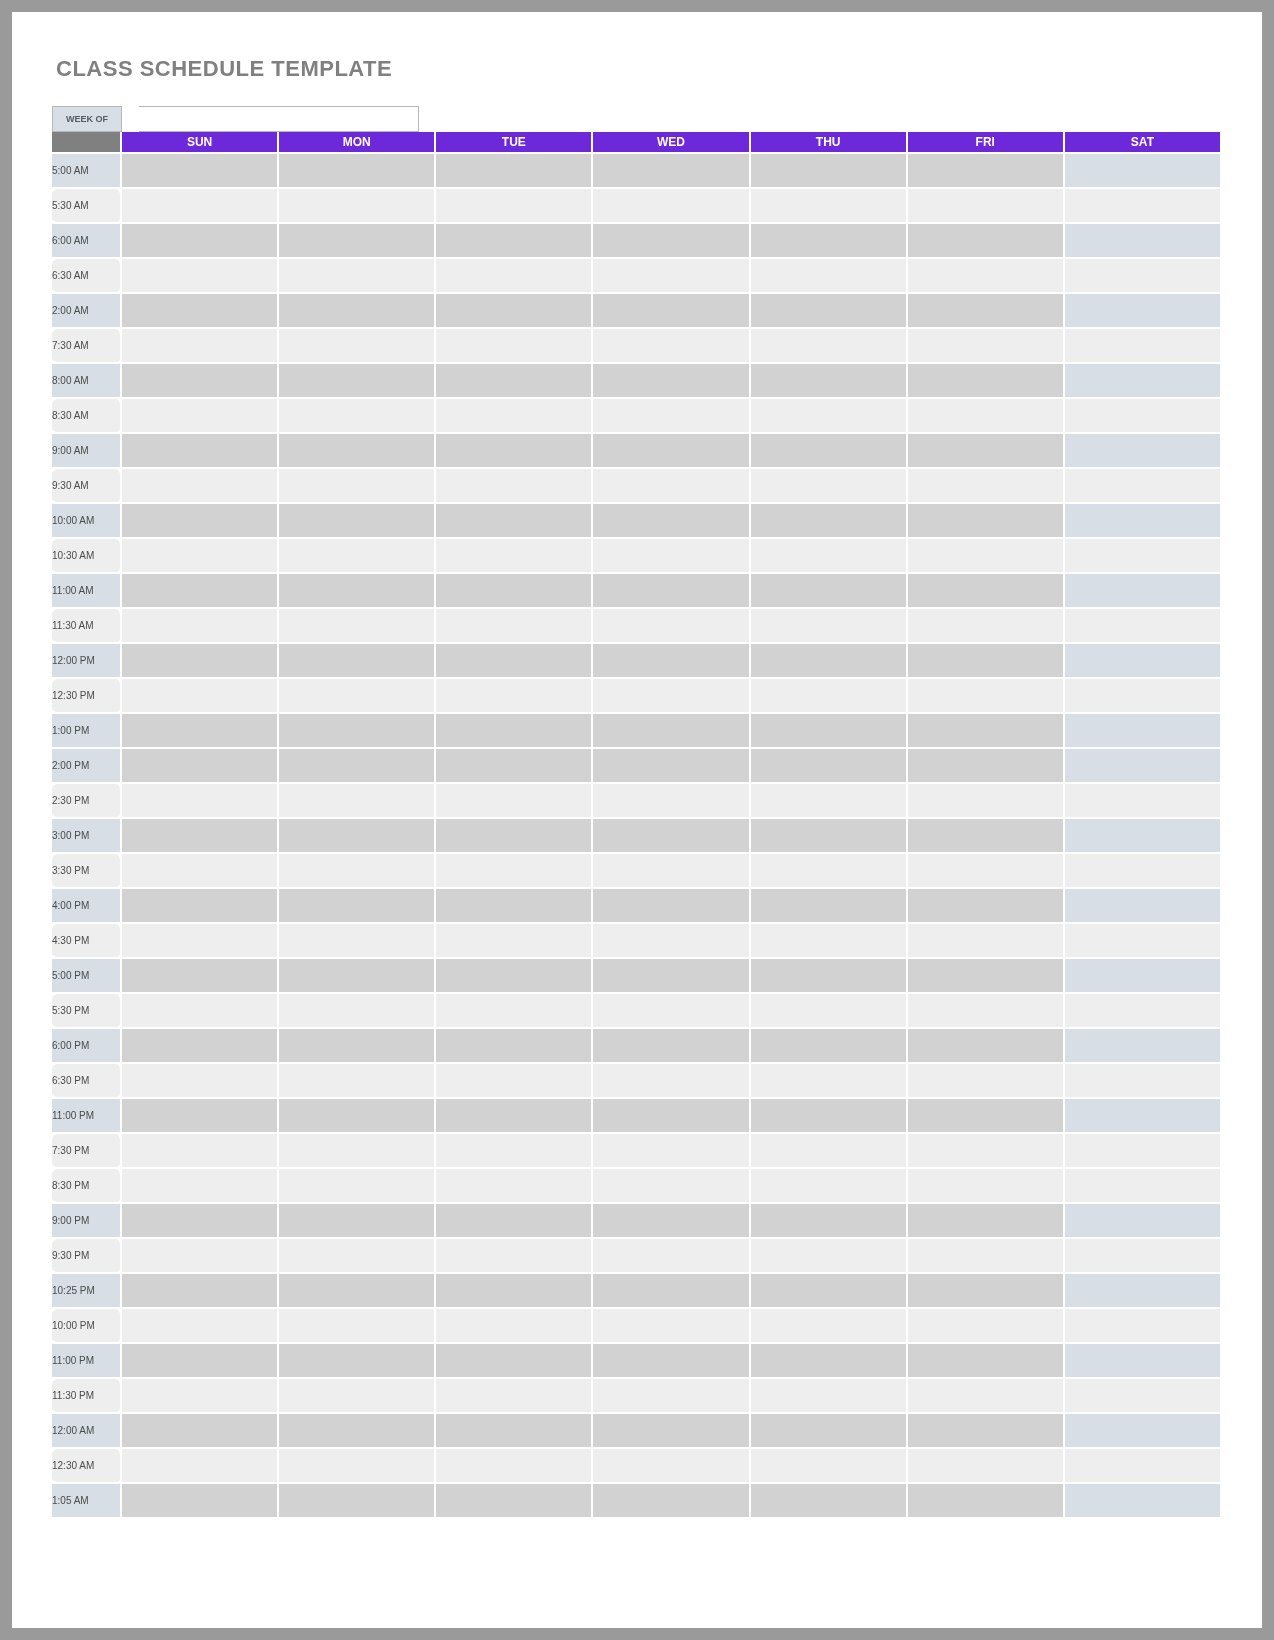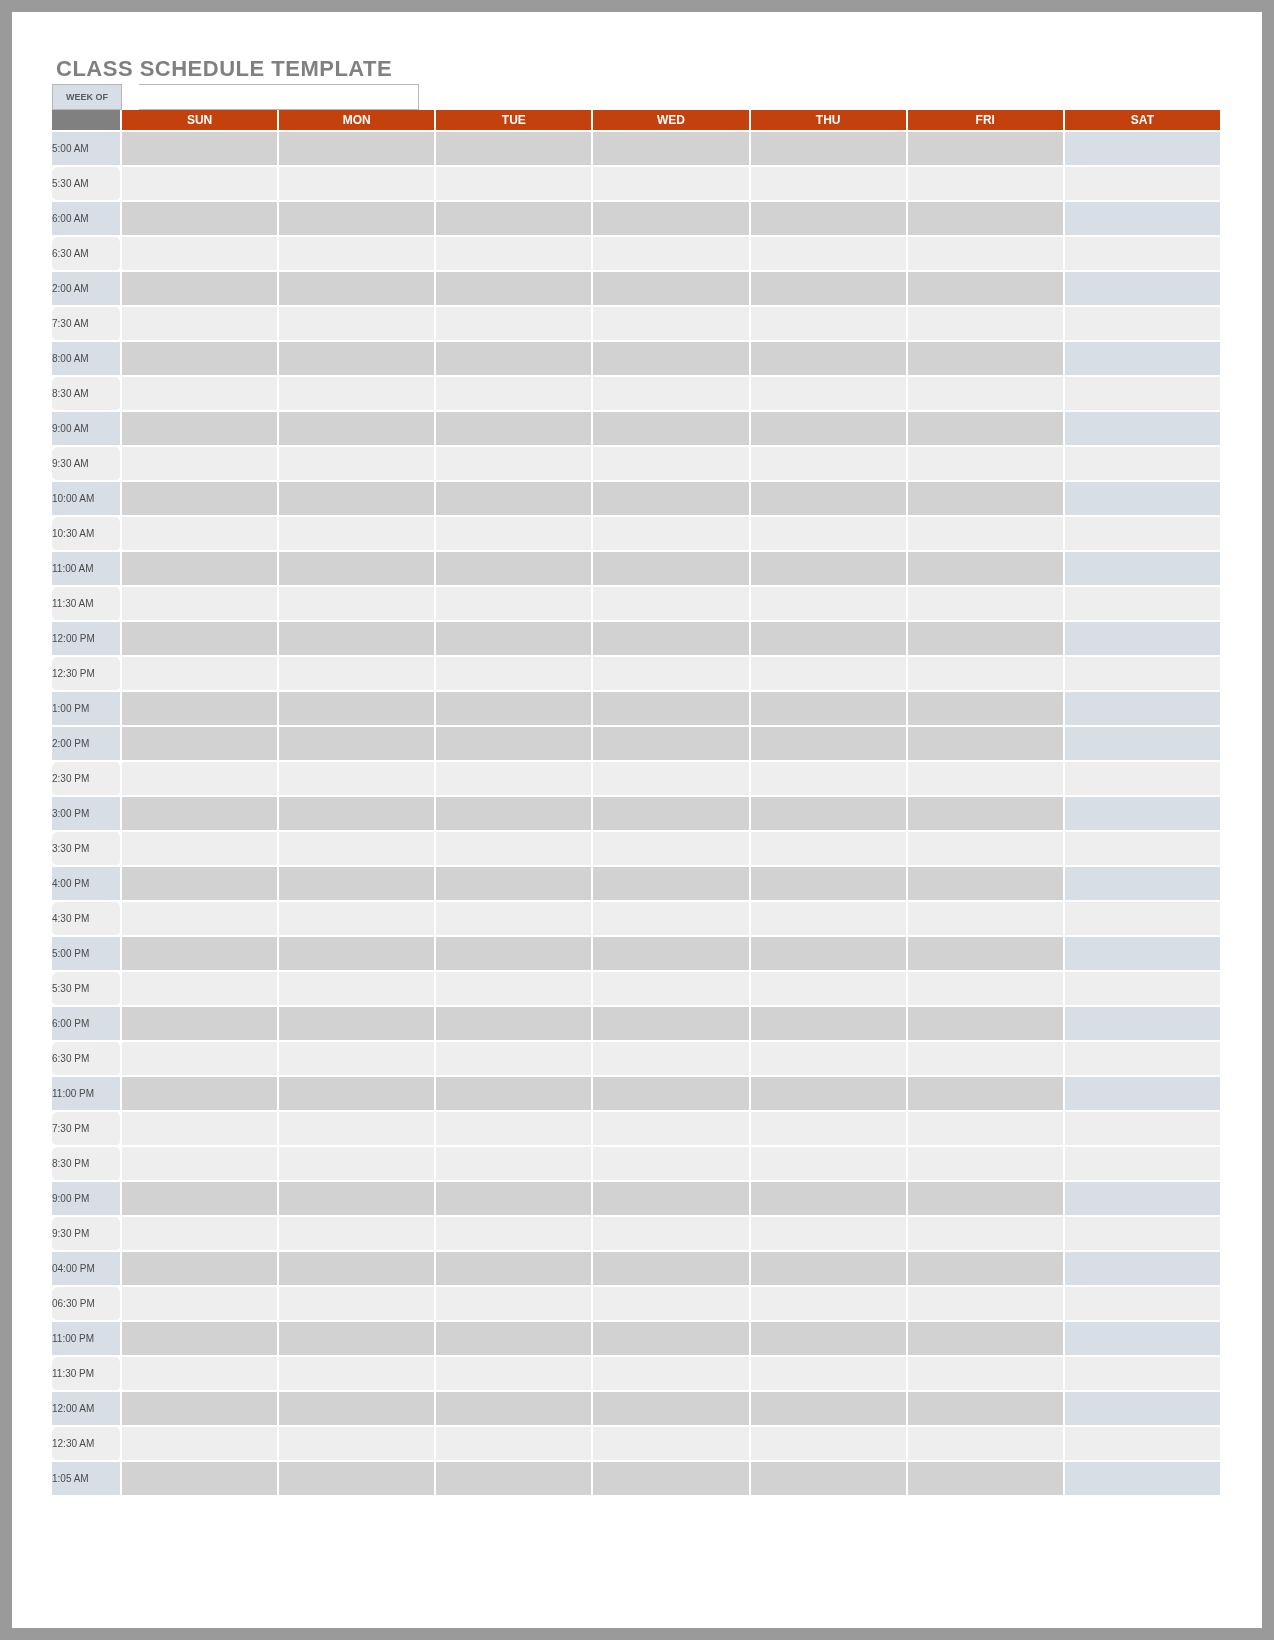--- a/index.html
+++ b/index.html
@@ -14,21 +14,21 @@
     background: #ffffff;
     width: 100%;
     height: 100%;
     padding: 44px 40px 28px 40px;
   }
   .title {
     color: #808080;
     font-size: 22px;
     font-weight: bold;
     letter-spacing: 0.5px;
-    margin-bottom: 2px;
+    margin-bottom: 24px;
     margin-left: 4px;
   }
   .weekof-row {
     display: flex;
     margin-bottom: 0;
     gap: 17px;
   }
   .weekof-label {
     width: 70px;
     height: 26px;
@@ -58,21 +58,21 @@
     border-right: 2px solid #fff;
     border-bottom: 2px solid #fff;
     padding: 0;
   }
   col.timecol { width: 70px; }
   th.corner {
     background: #808080;
     height: 22px;
   }
   th.dayhead {
-    background: #c2410c;
+    background: #6d28d9;
     color: #ffffff;
     font-size: 12px;
     font-weight: bold;
     height: 22px;
     text-align: center;
     vertical-align: middle;
   }
   td.timecell {
     font-size: 10px;
     color: #4a4a4a;
@@ -441,31 +441,31 @@
           <td class="timecell">9:30 PM</td>
           <td class="slot"></td>
           <td class="slot"></td>
           <td class="slot"></td>
           <td class="slot"></td>
           <td class="slot"></td>
           <td class="slot"></td>
           <td class="slot sat"></td>
         </tr>
         <tr class="even">
-          <td class="timecell">04:00 PM</td>
-          <td class="slot"></td>
-          <td class="slot"></td>
-          <td class="slot"></td>
-          <td class="slot"></td>
-          <td class="slot"></td>
-          <td class="slot"></td>
-          <td class="slot sat"></td>
-        </tr>
-        <tr class="odd">
-          <td class="timecell">06:30 PM</td>
+          <td class="timecell">10:25 PM</td>
+          <td class="slot"></td>
+          <td class="slot"></td>
+          <td class="slot"></td>
+          <td class="slot"></td>
+          <td class="slot"></td>
+          <td class="slot"></td>
+          <td class="slot sat"></td>
+        </tr>
+        <tr class="odd">
+          <td class="timecell">10:00 PM</td>
           <td class="slot"></td>
           <td class="slot"></td>
           <td class="slot"></td>
           <td class="slot"></td>
           <td class="slot"></td>
           <td class="slot"></td>
           <td class="slot sat"></td>
         </tr>
         <tr class="even">
           <td class="timecell">11:00 PM</td>

